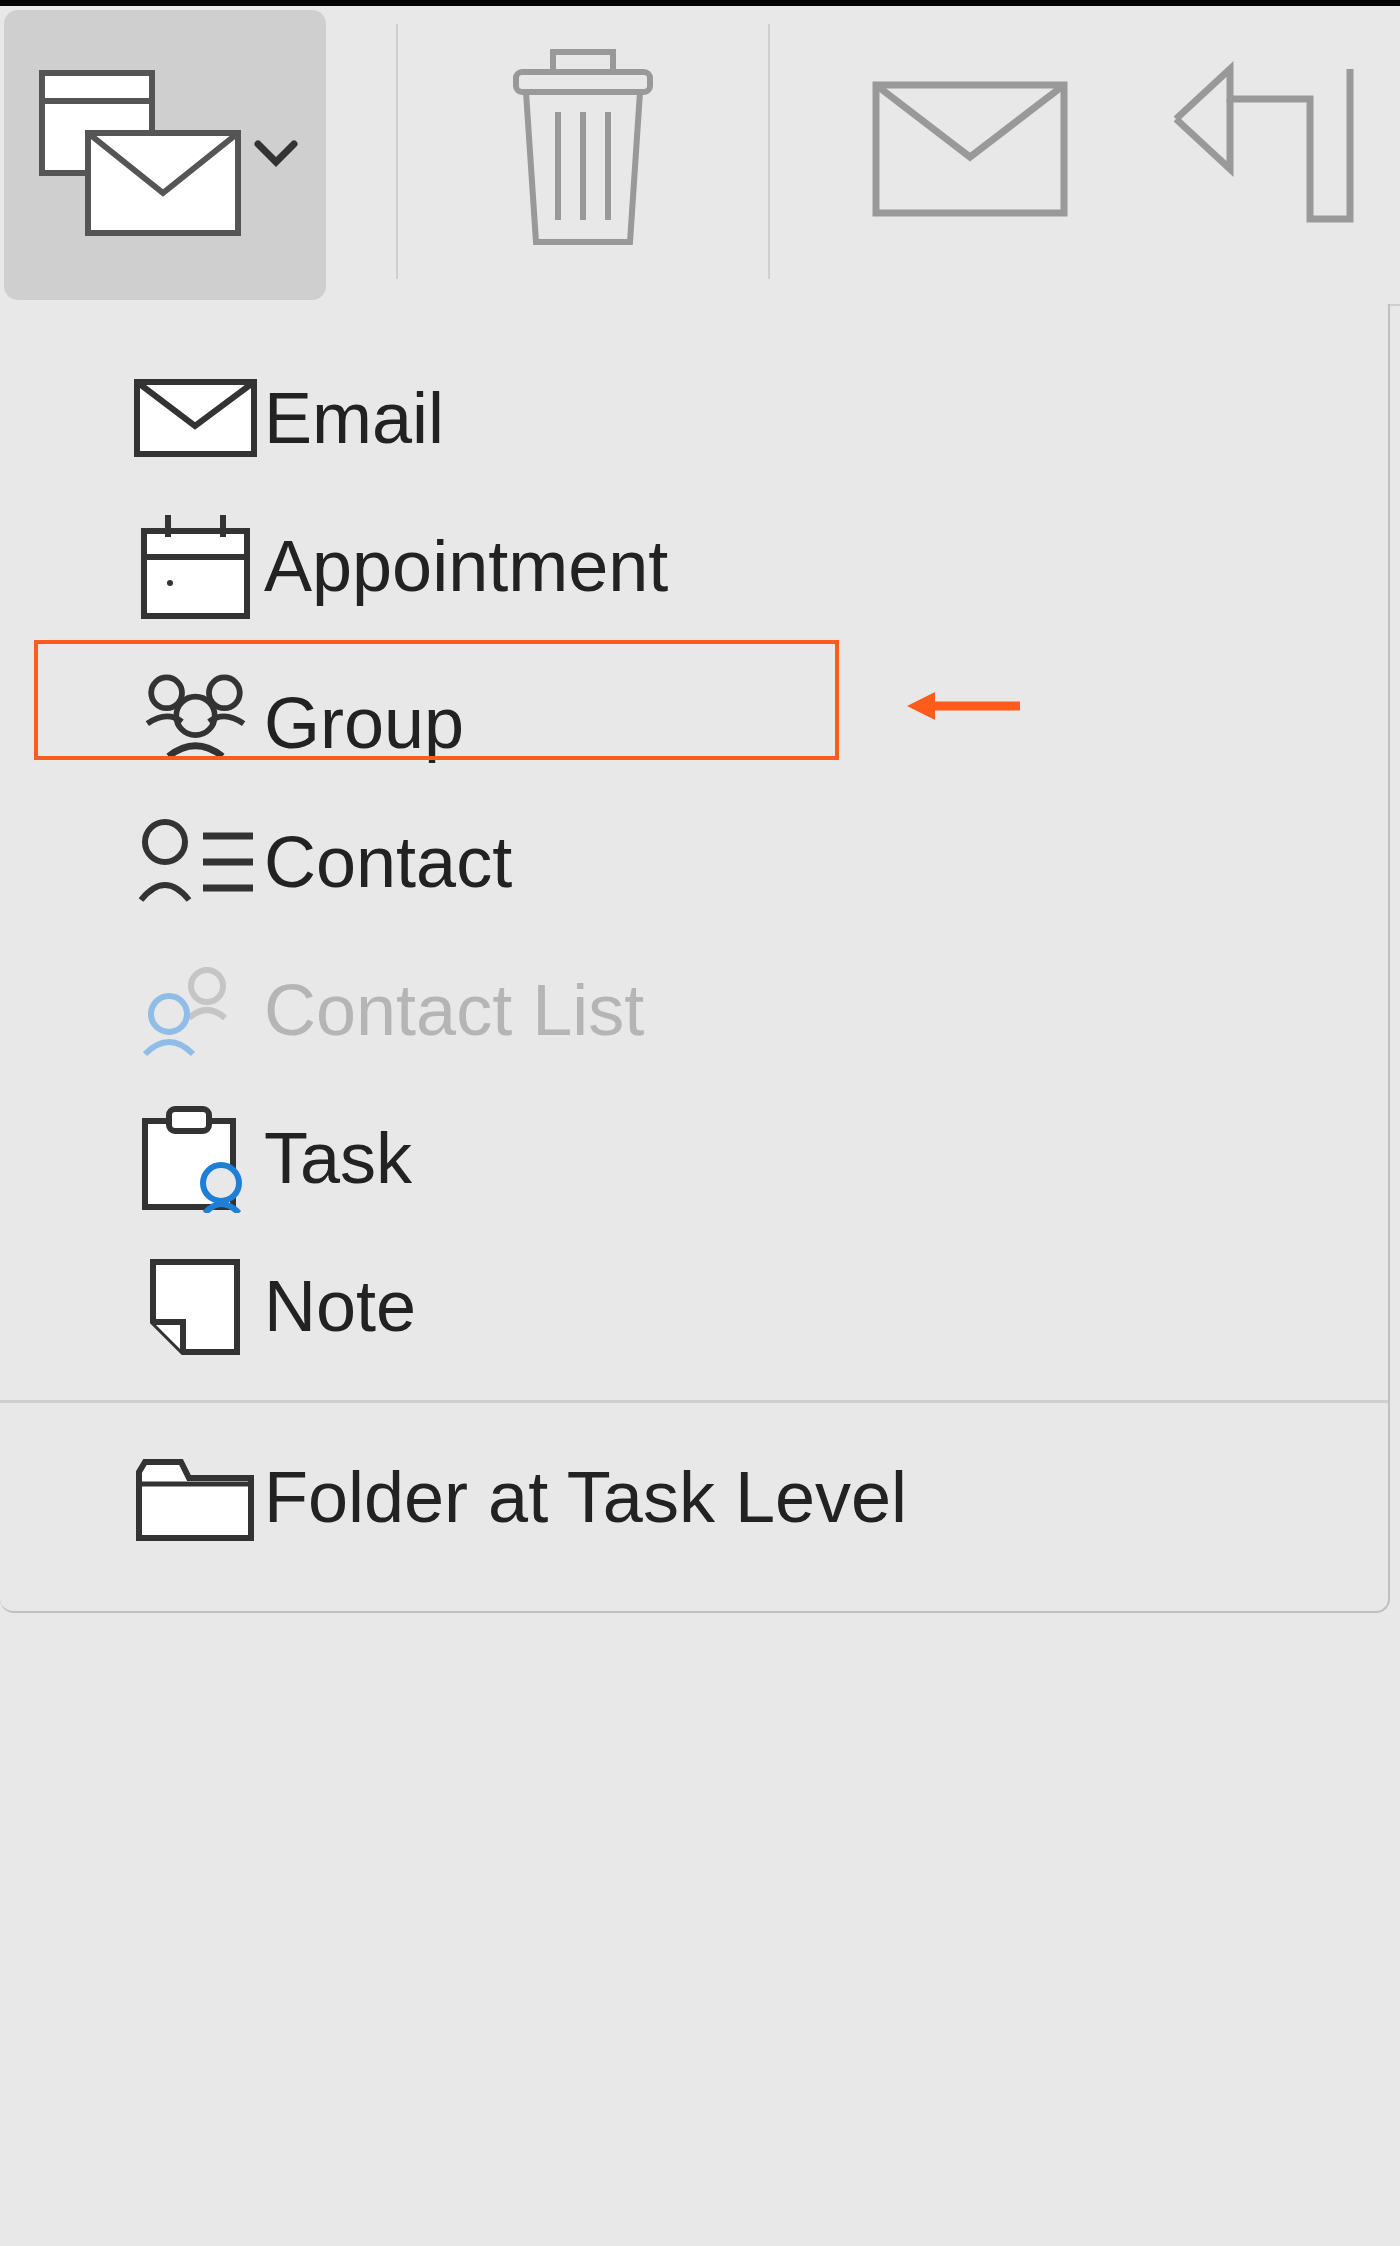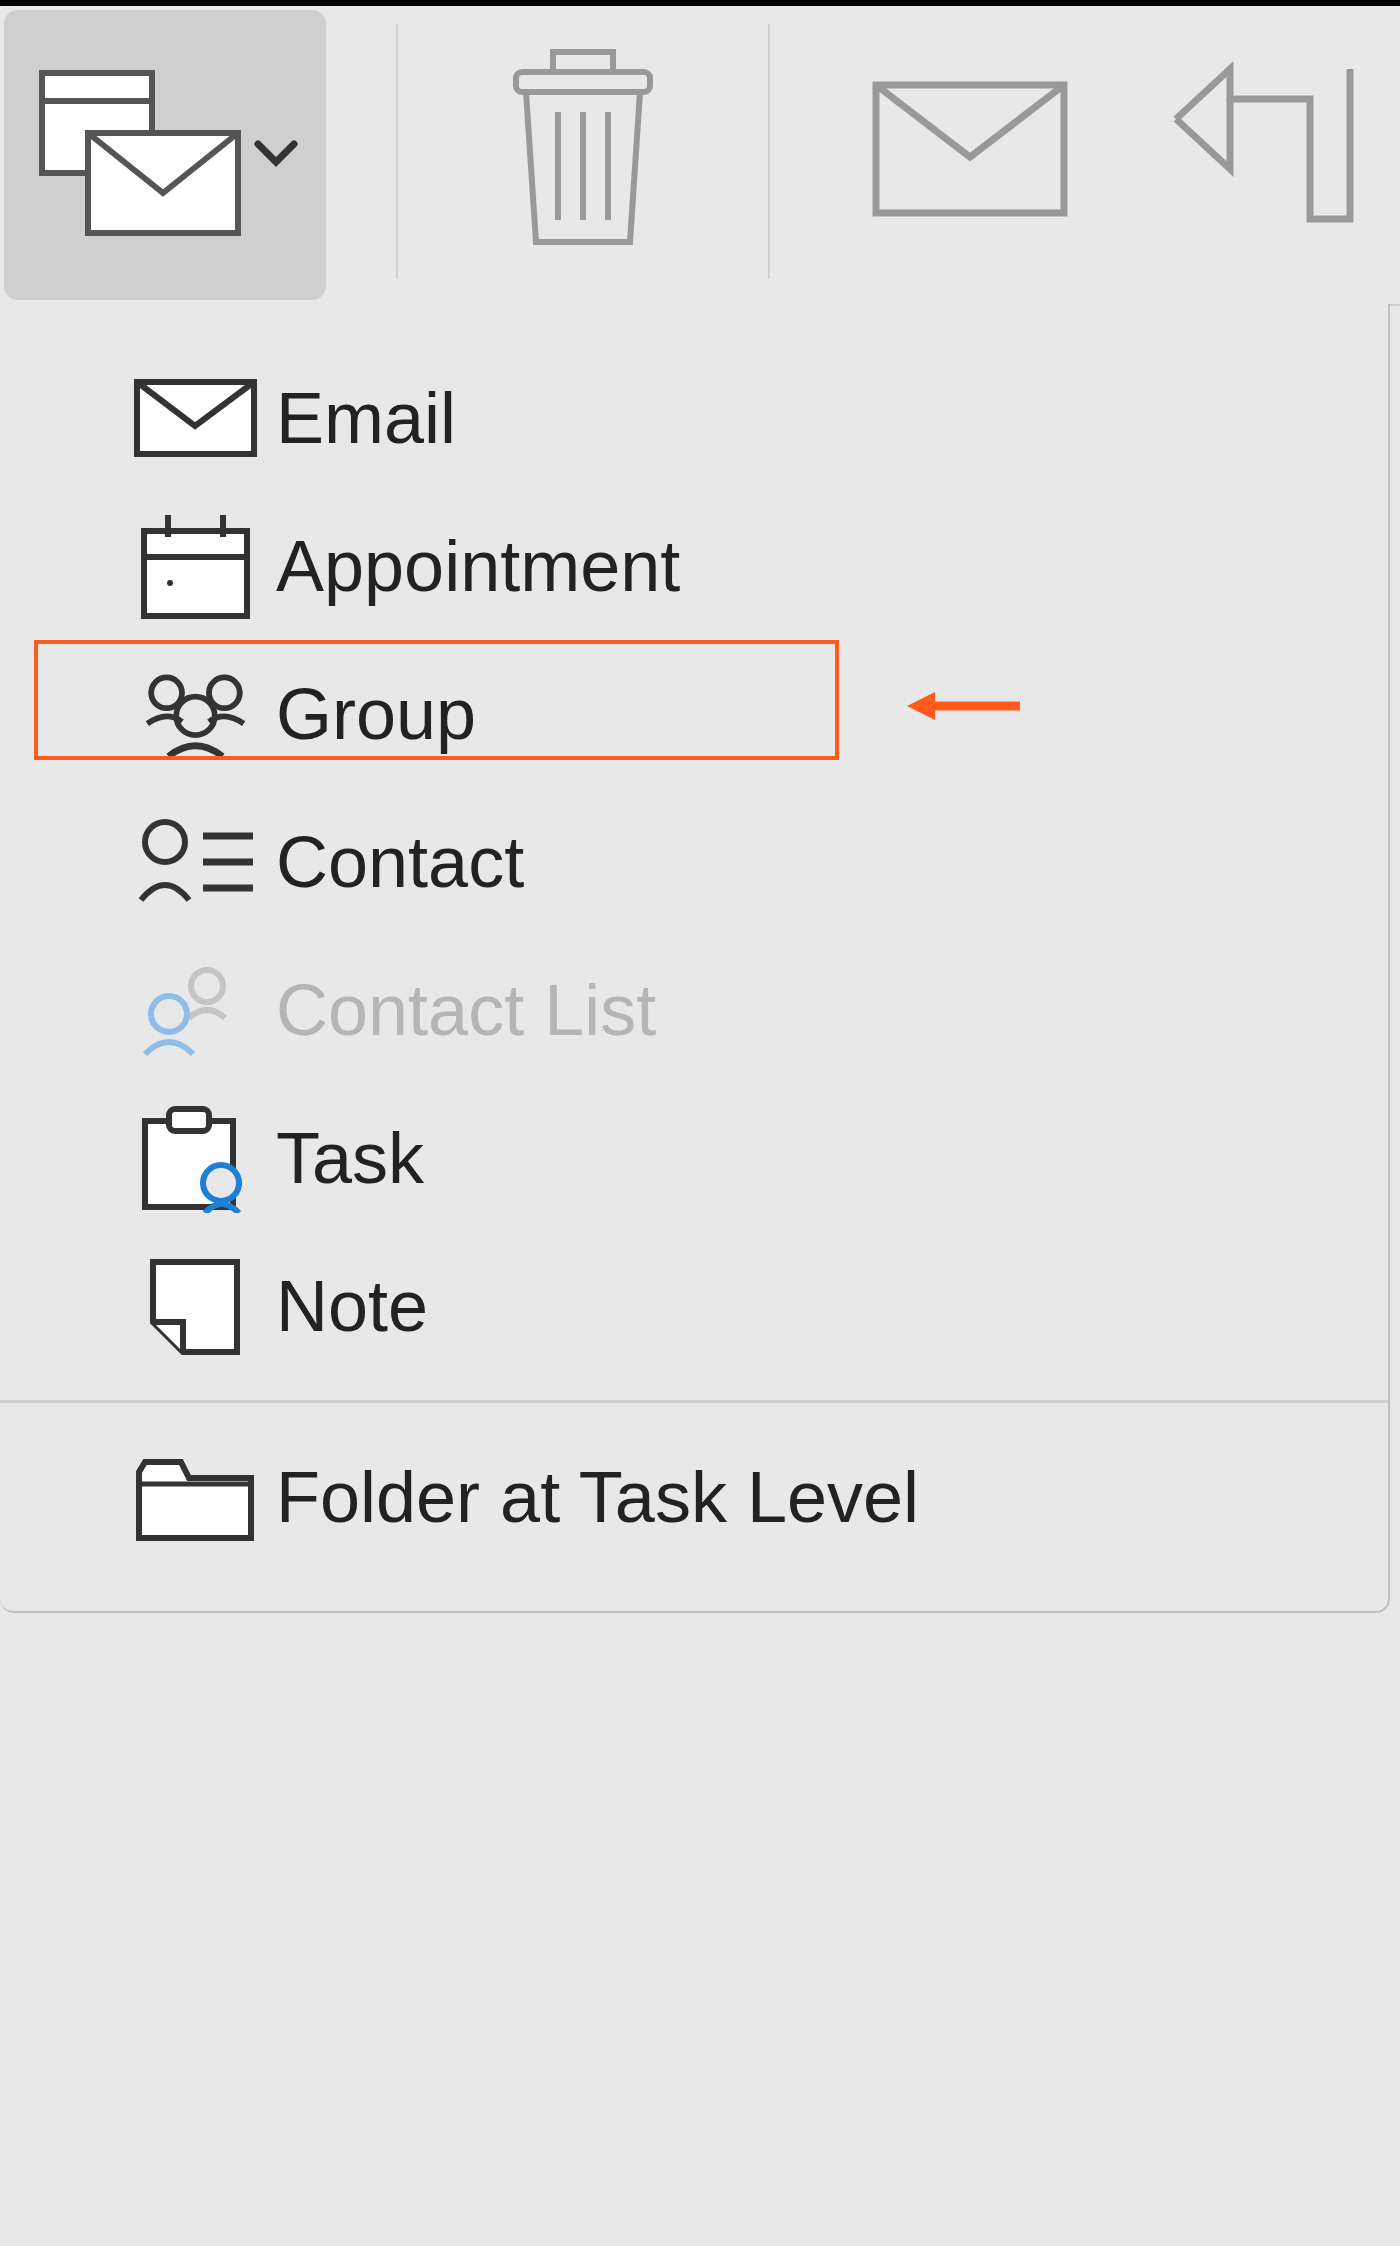--- a/index.html
+++ b/index.html
@@ -65,20 +65,21 @@
       padding: 40px 0 40px 0;
     }
     .menu-item {
       display: flex;
       align-items: center;
       padding: 24px 0 24px 130px;
       cursor: pointer;
     }
     .menu-item-highlighted {
       position: relative;
+      align-items: flex-end;
     }
     .highlight-box {
       position: absolute;
       left: 34px;
       top: 0px;
       width: 805px;
       height: 120px;
       border: 4px solid #ff5b1c;
       pointer-events: none;
     }
@@ -92,21 +93,21 @@
       width: 130px;
       height: 100px;
       display: flex;
       align-items: center;
       justify-content: center;
       flex-shrink: 0;
     }
     .menu-label {
       font-size: 72px;
       color: #222;
-      margin-left: 16px;
+      margin-left: 4px;
       font-weight: 400;
     }
     .menu-label-disabled {
       color: #b5b5b5;
     }
     .menu-divider {
       height: 3px;
       background: #cfcfcf;
       margin: 20px 0;
     }

